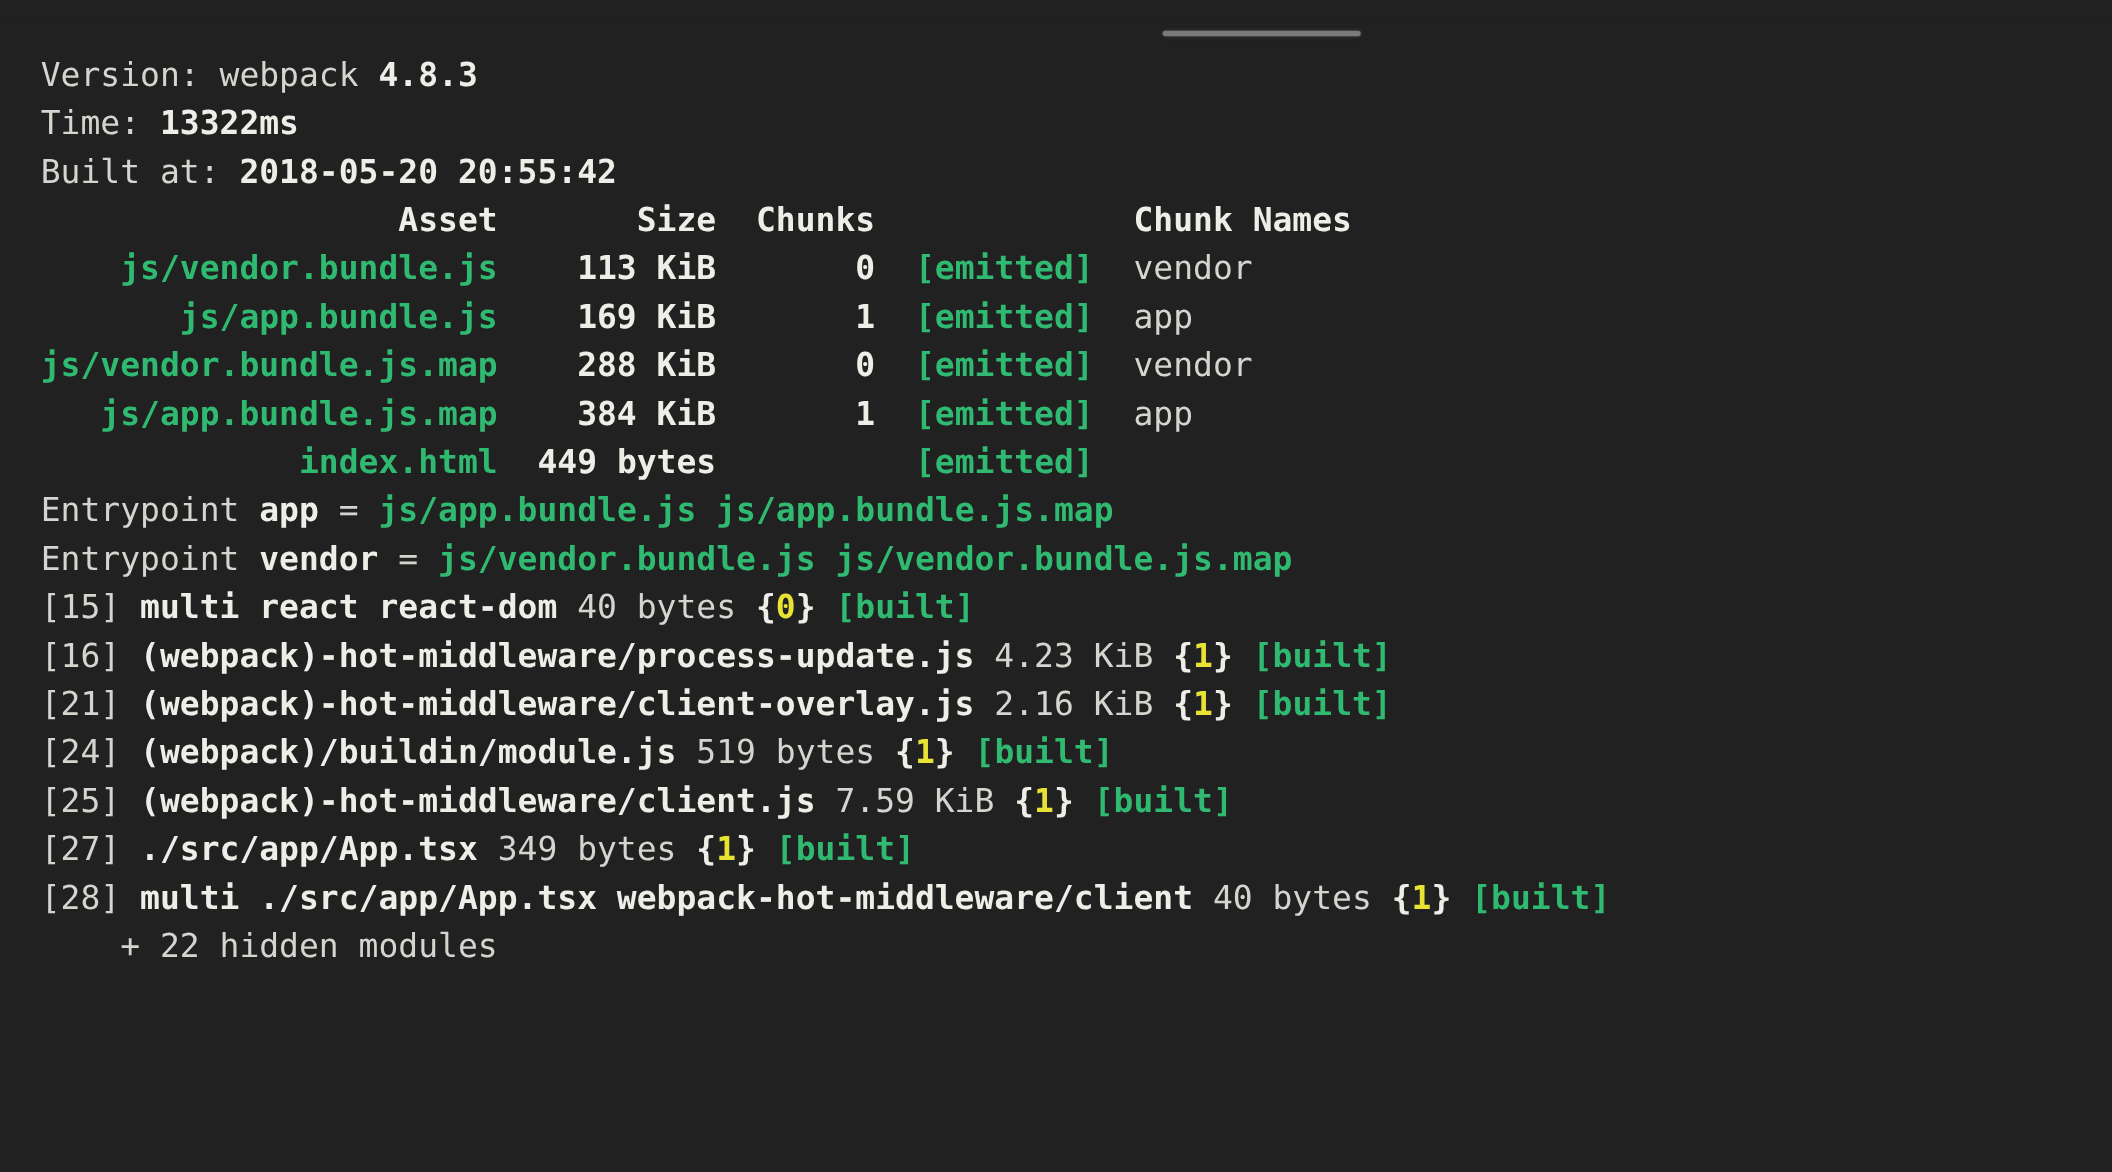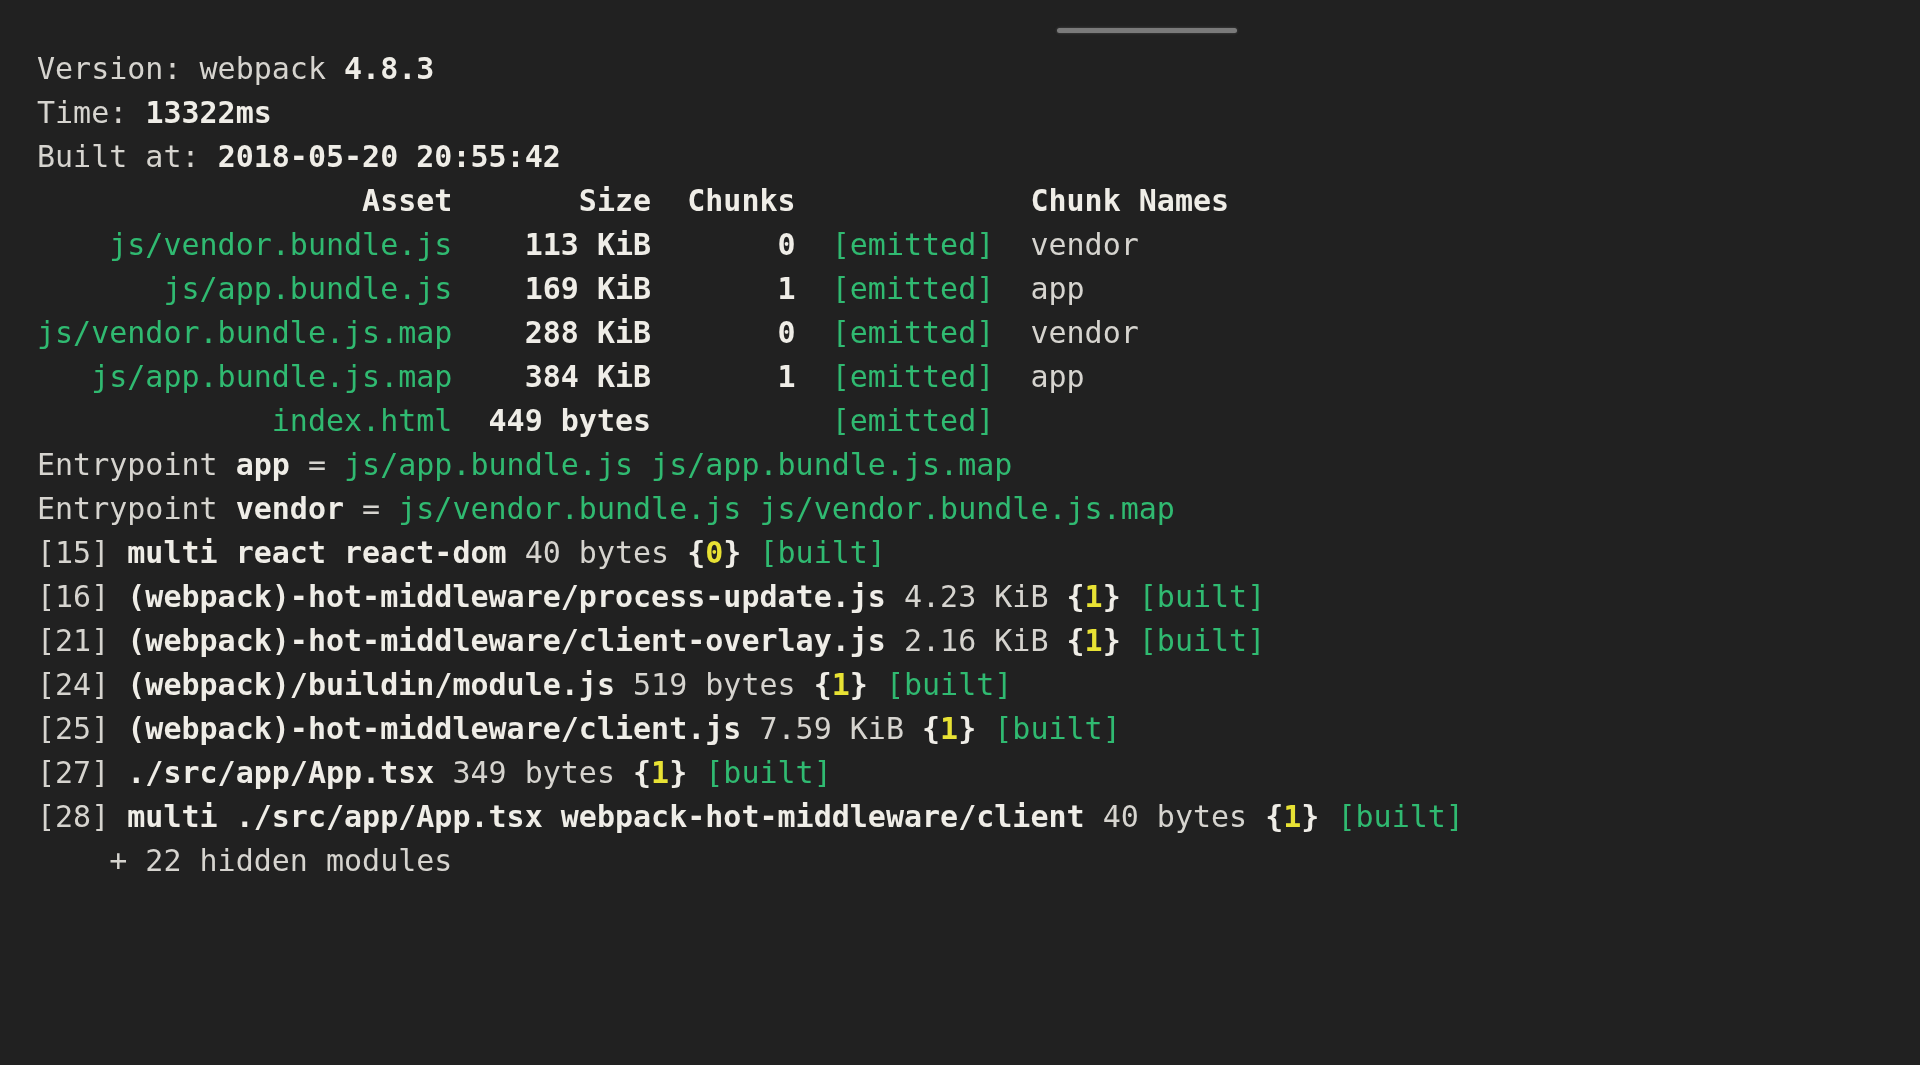--- a/index.html
+++ b/index.html
@@ -39,21 +39,21 @@
   }
   .output {
     position: absolute;
     left: 37px;
     top: 31px;
     white-space: pre;
   }
   .line { height: 44px; white-space: pre; }
   .w { color: var(--fg); font-weight: 400; }
   .b { color: var(--fg-bold); font-weight: 700; }
-  .g { color: var(--green); font-weight: 400; }
+  .g { color: var(--green); font-weight: 700; }
   .y { color: var(--yellow); font-weight: 700; }
 </style>
 </head>
 <body>
 
 <div class="terminal">
   <div class="divider"></div>
   <div class="output" id="terminal-output"><div class="line"><span class="w">Version: webpack </span><span class="b">4.8.3</span></div><div class="line"><span class="w">Time: </span><span class="b">13322ms</span></div><div class="line"><span class="w">Built at: </span><span class="b">2018-05-20 20:55:42</span></div><div class="line"><span class="b">                  Asset       Size  Chunks             Chunk Names</span></div><div class="line"><span class="w">    </span><span class="g">js/vendor.bundle.js</span><span class="w">    </span><span class="b">113 KiB</span><span class="b">       0</span><span class="w">  </span><span class="g">[emitted]</span><span class="w">  </span><span class="w">vendor</span></div><div class="line"><span class="w">       </span><span class="g">js/app.bundle.js</span><span class="w">    </span><span class="b">169 KiB</span><span class="b">       1</span><span class="w">  </span><span class="g">[emitted]</span><span class="w">  </span><span class="w">app</span></div><div class="line"><span class="g">js/vendor.bundle.js.map</span><span class="w">    </span><span class="b">288 KiB</span><span class="b">       0</span><span class="w">  </span><span class="g">[emitted]</span><span class="w">  </span><span class="w">vendor</span></div><div class="line"><span class="w">   </span><span class="g">js/app.bundle.js.map</span><span class="w">    </span><span class="b">384 KiB</span><span class="b">       1</span><span class="w">  </span><span class="g">[emitted]</span><span class="w">  </span><span class="w">app</span></div><div class="line"><span class="w">             </span><span class="g">index.html</span><span class="w">  </span><span class="b">449 bytes</span><span class="w">          </span><span class="g">[emitted]</span></div><div class="line"><span class="w">Entrypoint </span><span class="b">app</span><span class="w"> = </span><span class="g">js/app.bundle.js js/app.bundle.js.map</span></div><div class="line"><span class="w">Entrypoint </span><span class="b">vendor</span><span class="w"> = </span><span class="g">js/vendor.bundle.js js/vendor.bundle.js.map</span></div><div class="line"><span class="w">[15] </span><span class="b">multi react react-dom</span><span class="w"> 40 bytes </span><span class="b">{</span><span class="y">0</span><span class="b">}</span><span class="w"> </span><span class="g">[built]</span></div><div class="line"><span class="w">[16] </span><span class="b">(webpack)-hot-middleware/process-update.js</span><span class="w"> 4.23 KiB </span><span class="b">{</span><span class="y">1</span><span class="b">}</span><span class="w"> </span><span class="g">[built]</span></div><div class="line"><span class="w">[21] </span><span class="b">(webpack)-hot-middleware/client-overlay.js</span><span class="w"> 2.16 KiB </span><span class="b">{</span><span class="y">1</span><span class="b">}</span><span class="w"> </span><span class="g">[built]</span></div><div class="line"><span class="w">[24] </span><span class="b">(webpack)/buildin/module.js</span><span class="w"> 519 bytes </span><span class="b">{</span><span class="y">1</span><span class="b">}</span><span class="w"> </span><span class="g">[built]</span></div><div class="line"><span class="w">[25] </span><span class="b">(webpack)-hot-middleware/client.js</span><span class="w"> 7.59 KiB </span><span class="b">{</span><span class="y">1</span><span class="b">}</span><span class="w"> </span><span class="g">[built]</span></div><div class="line"><span class="w">[27] </span><span class="b">./src/app/App.tsx</span><span class="w"> 349 bytes </span><span class="b">{</span><span class="y">1</span><span class="b">}</span><span class="w"> </span><span class="g">[built]</span></div><div class="line"><span class="w">[28] </span><span class="b">multi ./src/app/App.tsx webpack-hot-middleware/client</span><span class="w"> 40 bytes </span><span class="b">{</span><span class="y">1</span><span class="b">}</span><span class="w"> </span><span class="g">[built]</span></div><div class="line"><span class="w">    + 22 hidden modules</span></div></div>
 </div>
 

